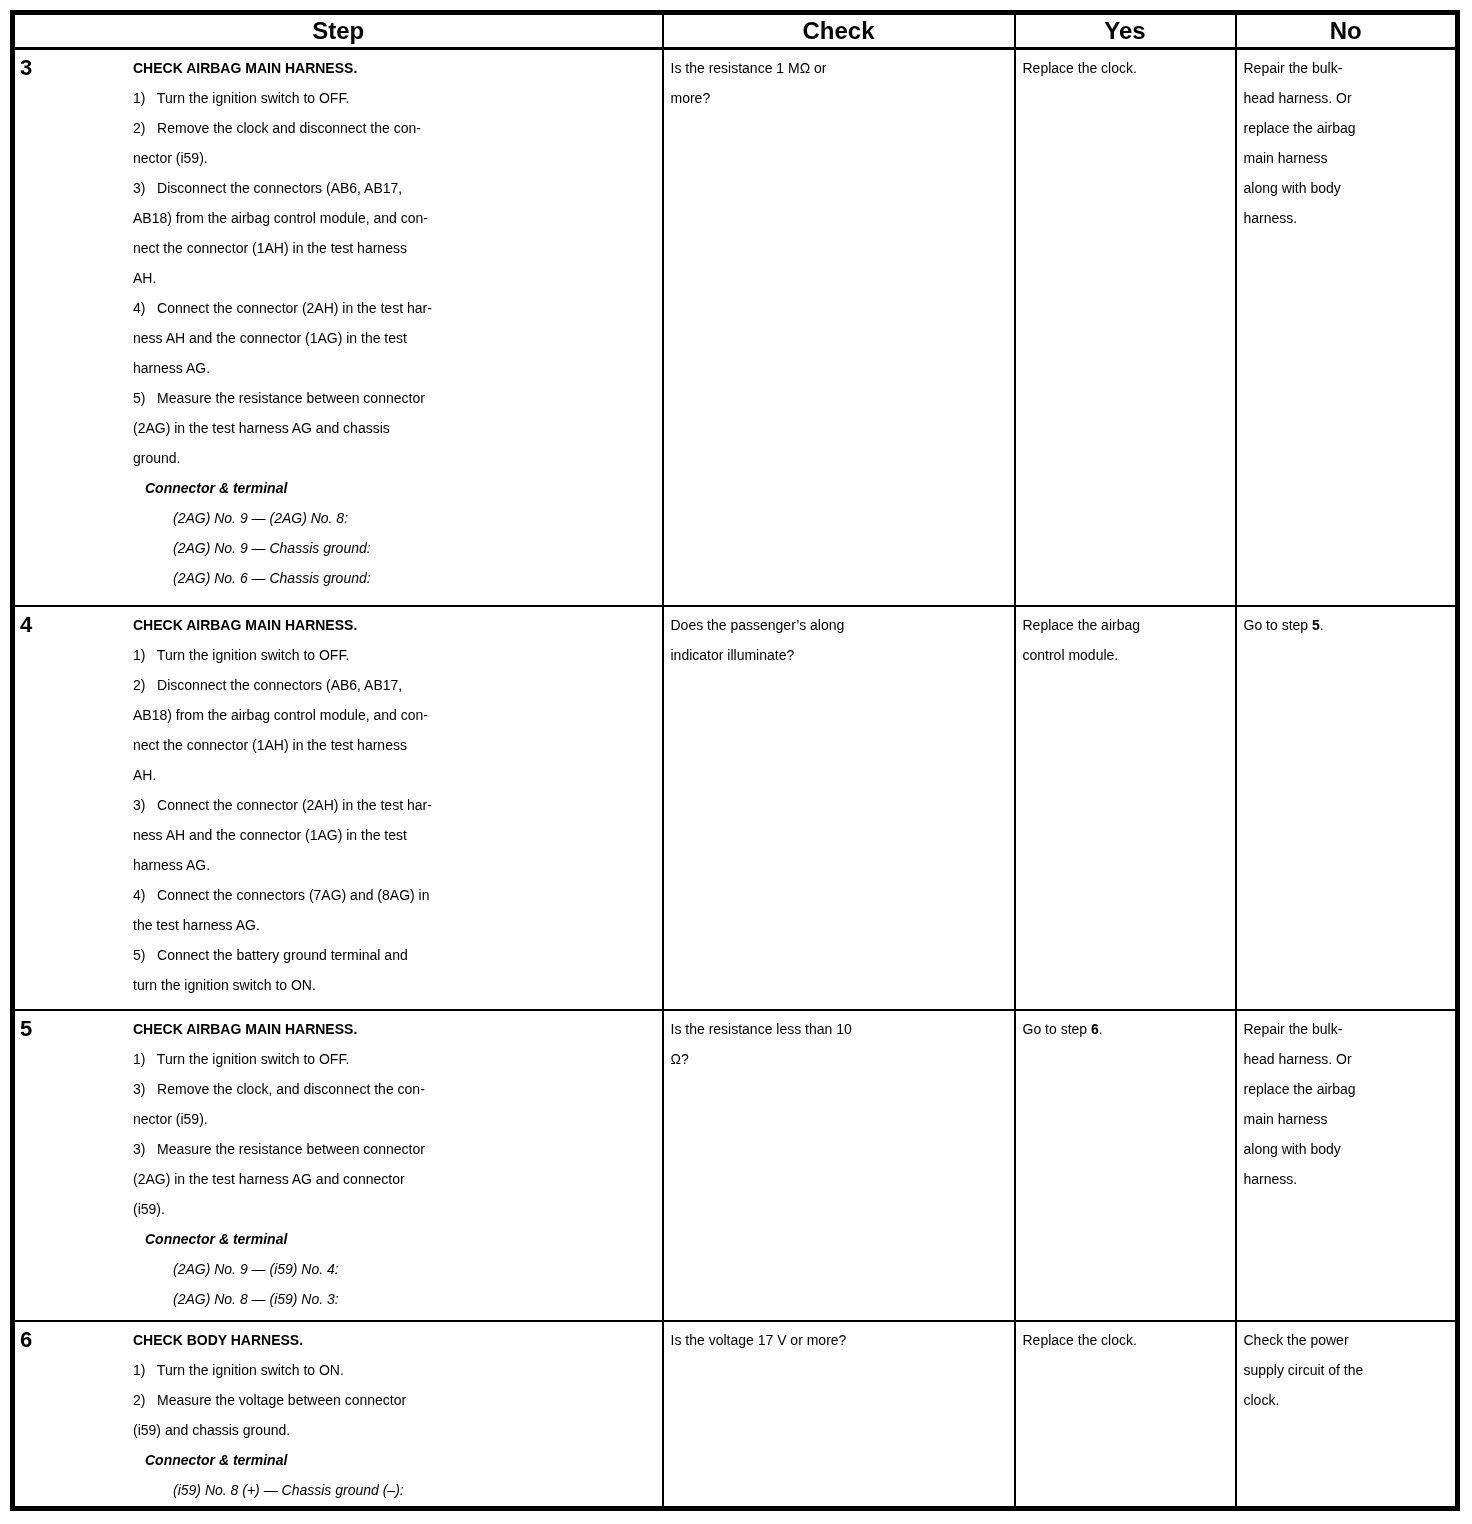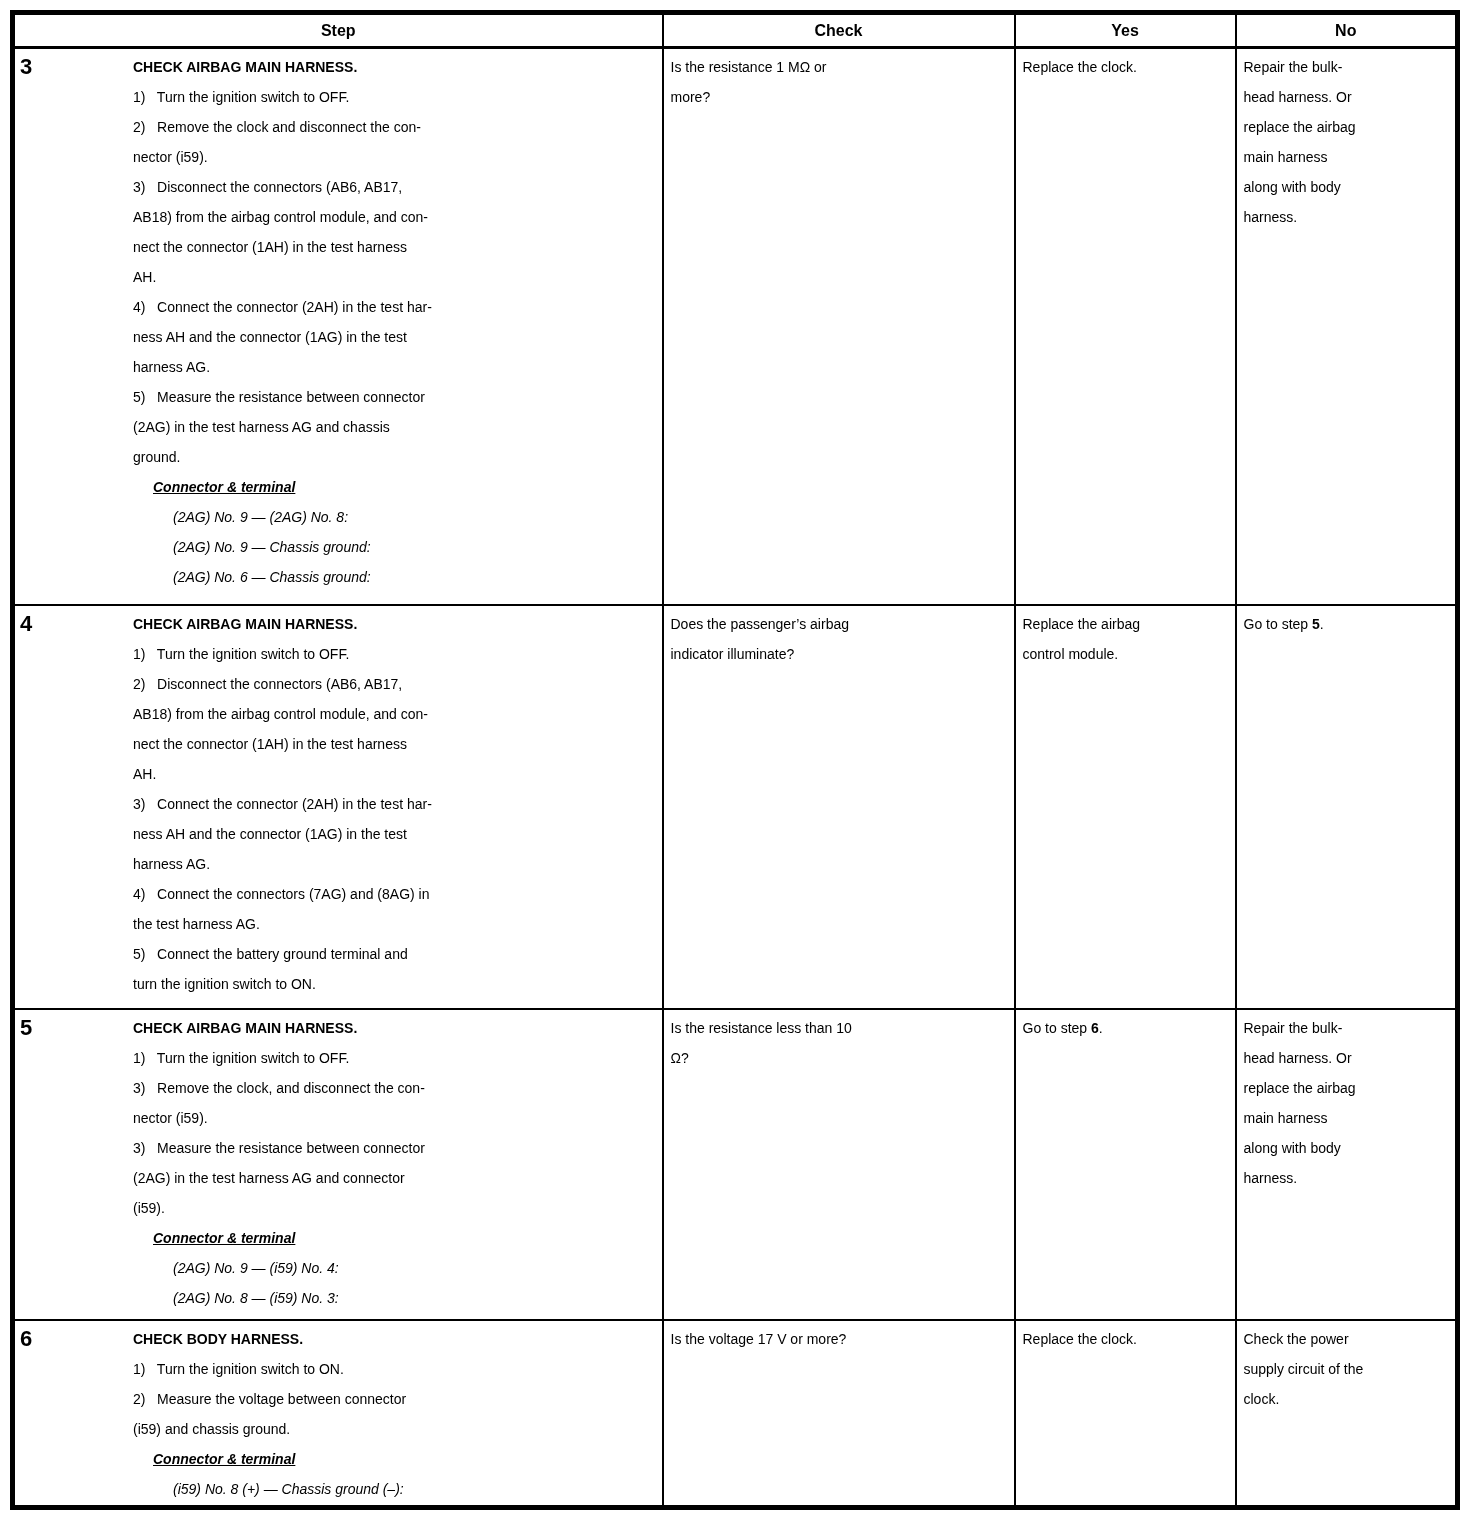--- a/index.html
+++ b/index.html
@@ -21,39 +21,39 @@
     margin: 10px 0 0 10px;
     border: 5px solid #000;
   }
   th, td {
     border: 2px solid #000;
     vertical-align: top;
     padding: 0;
   }
   thead tr { height: 35px; }
   thead th {
-    font-size: 16px;
+    font-size: 24px;
     font-weight: bold;
     text-align: center;
     vertical-align: middle;
     border-bottom: 3px solid #000;
     padding: 2px 0;
   }
   tbody tr:nth-child(1) { height: 557px; }
   tbody tr:nth-child(2) { height: 404px; }
   tbody tr:nth-child(3) { height: 311px; }
   tbody tr:nth-child(4) { height: 188px; }
 
   .p {
     white-space: pre-wrap;
     font-size: 14px;
     line-height: 30px;
   }
   .p.title { font-weight: bold; }
-  .p.sub1 { font-weight: bold; font-style: italic; margin-left: 20px; text-decoration: underline; }
+  .p.sub1 { font-weight: bold; font-style: italic; margin-left: 12px; }
   .p.sub2 { font-weight: normal; font-style: italic; margin-left: 40px; }
   .b { font-weight: bold; }
 
   td.step-cell { position: relative; padding: 3px 4px 0 0; }
   .step-no {
     position: absolute;
     left: 5px;
     top: 3px;
     font-size: 22px;
     font-weight: bold;
@@ -135,21 +135,21 @@
             <div class="p body"><span>3)   Connect the connector (2AH) in the test har-
 ness AH and the connector (1AG) in the test
 harness AG.</span></div>
             <div class="p body"><span>4)   Connect the connectors (7AG) and (8AG) in
 the test harness AG.</span></div>
             <div class="p body"><span>5)   Connect the battery ground terminal and
 turn the ignition switch to ON.</span></div>
           </div>
         </td>
         <td class="txt-cell">
-          <div class="p body"><span>Does the passenger’s airbag
+          <div class="p body"><span>Does the passenger’s along
 indicator illuminate?</span></div>
         </td>
         <td class="txt-cell">
           <div class="p body"><span>Replace the airbag
 control module.</span></div>
         </td>
         <td class="txt-cell">
           <div class="p body"><span>Go to step </span><span class="b">5</span><span>.</span></div>
         </td>
       </tr>

